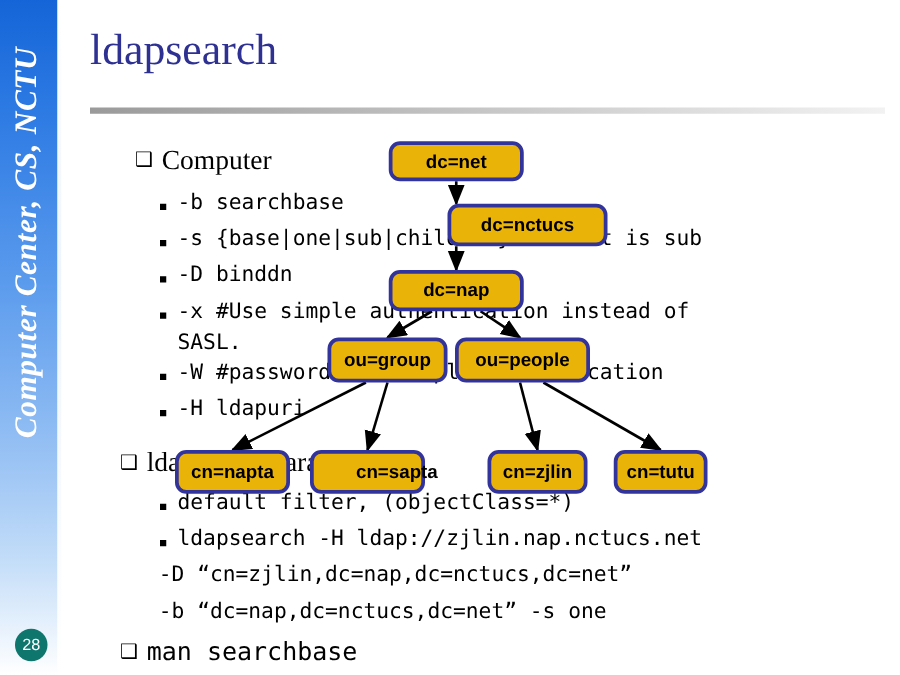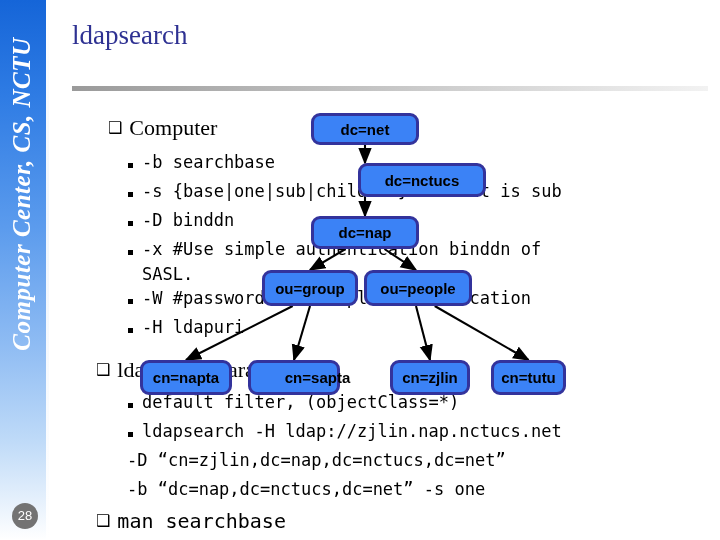--- a/index.html
+++ b/index.html
@@ -36,32 +36,32 @@
     font-weight:bold;
     font-size:25px;
     letter-spacing:0.5px;
     line-height:46px;
     text-align:center;
     white-space:nowrap;
   }
   .page-num{
     position:absolute;left:12px;top:503px;
     width:26px;height:26px;border-radius:50%;
-    background:#737373;
+    background:#0f766e;
     color:#ffffff;
     font-family:"Liberation Sans", sans-serif;
     font-size:13px;
     line-height:26px;
     text-align:center;
   }
   
   .title{
     position:absolute;left:72px;top:20px;
     font-family:"Liberation Serif", serif;
-    font-size:27px;
+    font-size:35px;
     color:#2e3192;
     letter-spacing:0px;
     white-space:nowrap;
   }
   .title-rule{
     position:absolute;left:72px;top:86px;
     width:636px;height:5px;
     background:linear-gradient(to right,#9a9a9a 0%,#b5b5b5 30%,#d8d8d8 70%,#f2f2f2 100%);
   }
   
@@ -96,21 +96,21 @@
     font-family:"DejaVu Sans Mono", monospace;
     font-size:20px;
     color:#000000;
     white-space:nowrap;
   }
   
   .tree{position:absolute;left:0;top:0;width:720px;height:540px;}
   .node{
     position:absolute;
     box-sizing:border-box;
-    background:#3b82f6;
+    background:#eab308;
     border:3px solid #33339c;
     border-radius:9px;
     color:#000000;
     font-family:"Liberation Sans", sans-serif;
     font-weight:bold;
     font-size:15px;
     display:flex;
     align-items:center;
     justify-content:center;
     white-space:nowrap;
@@ -139,21 +139,21 @@
     <div class="bullet-sq" style="left:128px;top:163px;"></div>
     <div class="mono" style="left:142px;top:152px;">-b searchbase</div>
 
     <div class="bullet-sq" style="left:128px;top:192px;"></div>
     <div class="mono" style="left:142px;top:181px;">-s {base|one|sub|children}   #defult is sub</div>
 
     <div class="bullet-sq" style="left:128px;top:221px;"></div>
     <div class="mono" style="left:142px;top:210px;">-D binddn</div>
 
     <div class="bullet-sq" style="left:128px;top:250px;"></div>
-    <div class="mono" style="left:142px;top:239px;">-x        #Use simple authentication binddn of</div>
+    <div class="mono" style="left:142px;top:239px;">-x        #Use simple authentication instead of</div>
 
     <div class="mono" style="left:142px;top:264px;">SASL.</div>
 
     <div class="bullet-sq" style="left:128px;top:299px;"></div>
     <div class="mono" style="left:142px;top:288px;">-W        #password for simple authentication</div>
 
     <div class="bullet-sq" style="left:128px;top:328px;"></div>
     <div class="mono" style="left:142px;top:317px;">-H ldapuri</div>
 
     <div class="lvl1" style="left:96px;top:357px;">

